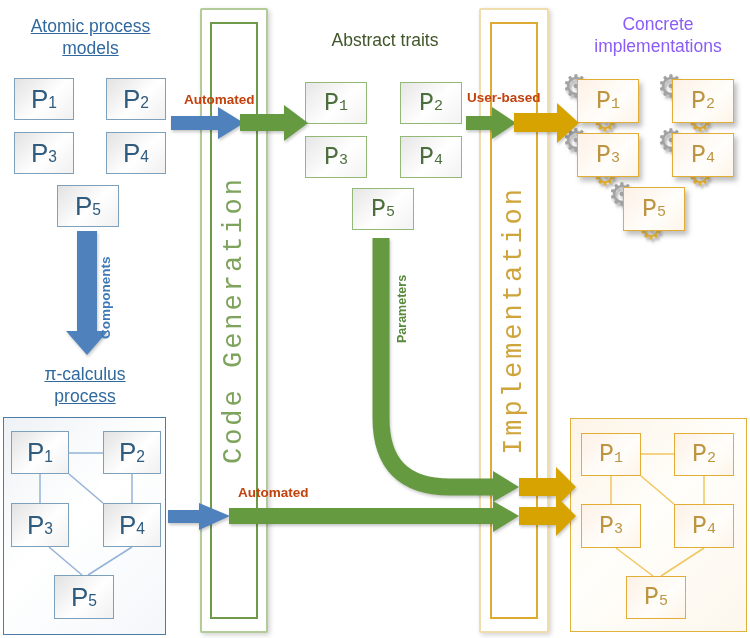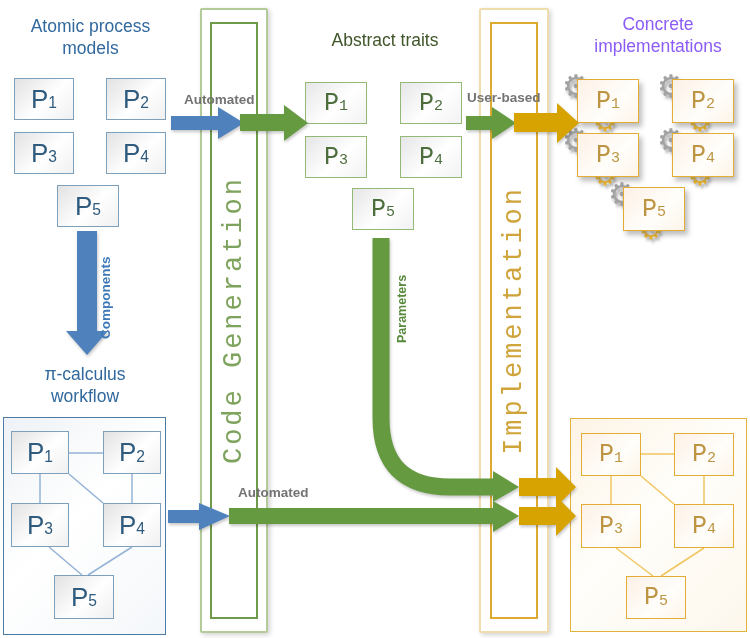--- a/index.html
+++ b/index.html
@@ -13,21 +13,21 @@
              font-family:"Liberation Mono",monospace;font-size:27px;letter-spacing:3px;white-space:nowrap;}
   .bar-green{left:200px;top:8px;width:64px;height:621px;border:2px solid #b3ca99;background:#fff;}
   .bar-green .vbar-inner{left:8px;top:12px;right:8px;bottom:12px;border:2px solid #6f9a4a;}
   .bar-green .vbar-text{color:#7ea35d;}
   .bar-gold{left:479px;top:8px;width:66px;height:621px;border:2px solid #f0ddae;background:#fff;}
   .bar-gold .vbar-inner{left:9px;top:12px;right:9px;bottom:12px;border:2px solid #ddab32;}
   .bar-gold .vbar-text{color:#cfa43b;}
 
   
   .title{position:absolute;z-index:5;text-align:center;font-size:17.5px;line-height:1.25;}
-  .t-blue{color:#31699e;}
+  .t-blue{color:#31699e;text-decoration:underline;}
   .t-green{color:#41562a;}
   .t-gold{color:#8b5cf6;}
 
   
   .pbox{position:absolute;display:flex;align-items:center;justify-content:center;
         box-sizing:border-box;z-index:3;}
   .pbox sub{font-size:0.60em;line-height:0;margin-top:0.55em;}
   .pbox.blue{width:60px;height:42px;border:1.6px solid #7da0bd;color:#2f5b7e;
              background:linear-gradient(135deg,#e2e2e2 0%,#ffffff 55%,#f0f0f0 100%);
              font-family:"Liberation Sans",sans-serif;font-size:26px;}
@@ -52,21 +52,21 @@
   
   .gear{position:absolute;z-index:1;line-height:1;font-family:"DejaVu Sans",sans-serif;}
   .gear.gray{color:#a2a2a2;font-size:31px;text-shadow:2px 3px 3px rgba(90,90,90,0.5);}
   .gear.goldg{color:#efb41f;font-size:27px;text-shadow:2px 3px 3px rgba(90,90,90,0.5);}
 
   
   svg.arrows{position:absolute;left:0;top:0;z-index:4;pointer-events:none;
              filter:drop-shadow(1.5px 2px 1.5px rgba(0,0,0,0.22));}
 
   
-  .lbl{position:absolute;z-index:5;font-weight:bold;font-size:13.5px;color:#737373;white-space:nowrap;}
+  .lbl{position:absolute;z-index:5;font-weight:bold;font-size:13.5px;color:#c2410c;white-space:nowrap;}
   .lbl-vert{writing-mode:vertical-rl;transform:rotate(180deg);}
   .lbl-blue{color:#3f7ab8;}
   .lbl-green{color:#588a3c;}
 </style>
 </head>
 <body>
 
 <div class="canvas">
 
   <div class="vbar bar-green">
@@ -76,21 +76,21 @@
   </div>
   <div class="vbar bar-gold">
     <div class="vbar-inner">
       <span class="vbar-text">Implementation</span>
     </div>
   </div>
 
   <div class="title t-blue" style="left:8px;top:16px;width:165px;">Atomic process models</div>
   <div class="title t-green" style="left:300px;top:30px;width:170px;">Abstract traits</div>
   <div class="title t-gold" style="left:578px;top:14px;width:160px;">Concrete implementations</div>
-  <div class="title t-blue" style="left:30px;top:364px;width:110px;">π-calculus workflow</div>
+  <div class="title t-blue" style="left:30px;top:364px;width:110px;">π-calculus process</div>
 
   <div class="pbox blue" style="left:14px;top:78px;">
       <span>P</span>
       <sub>1</sub>
     </div>
   <div class="pbox blue" style="left:106px;top:78px;">
       <span>P</span>
       <sub>2</sub>
     </div>
   <div class="pbox blue" style="left:14px;top:132px;">

